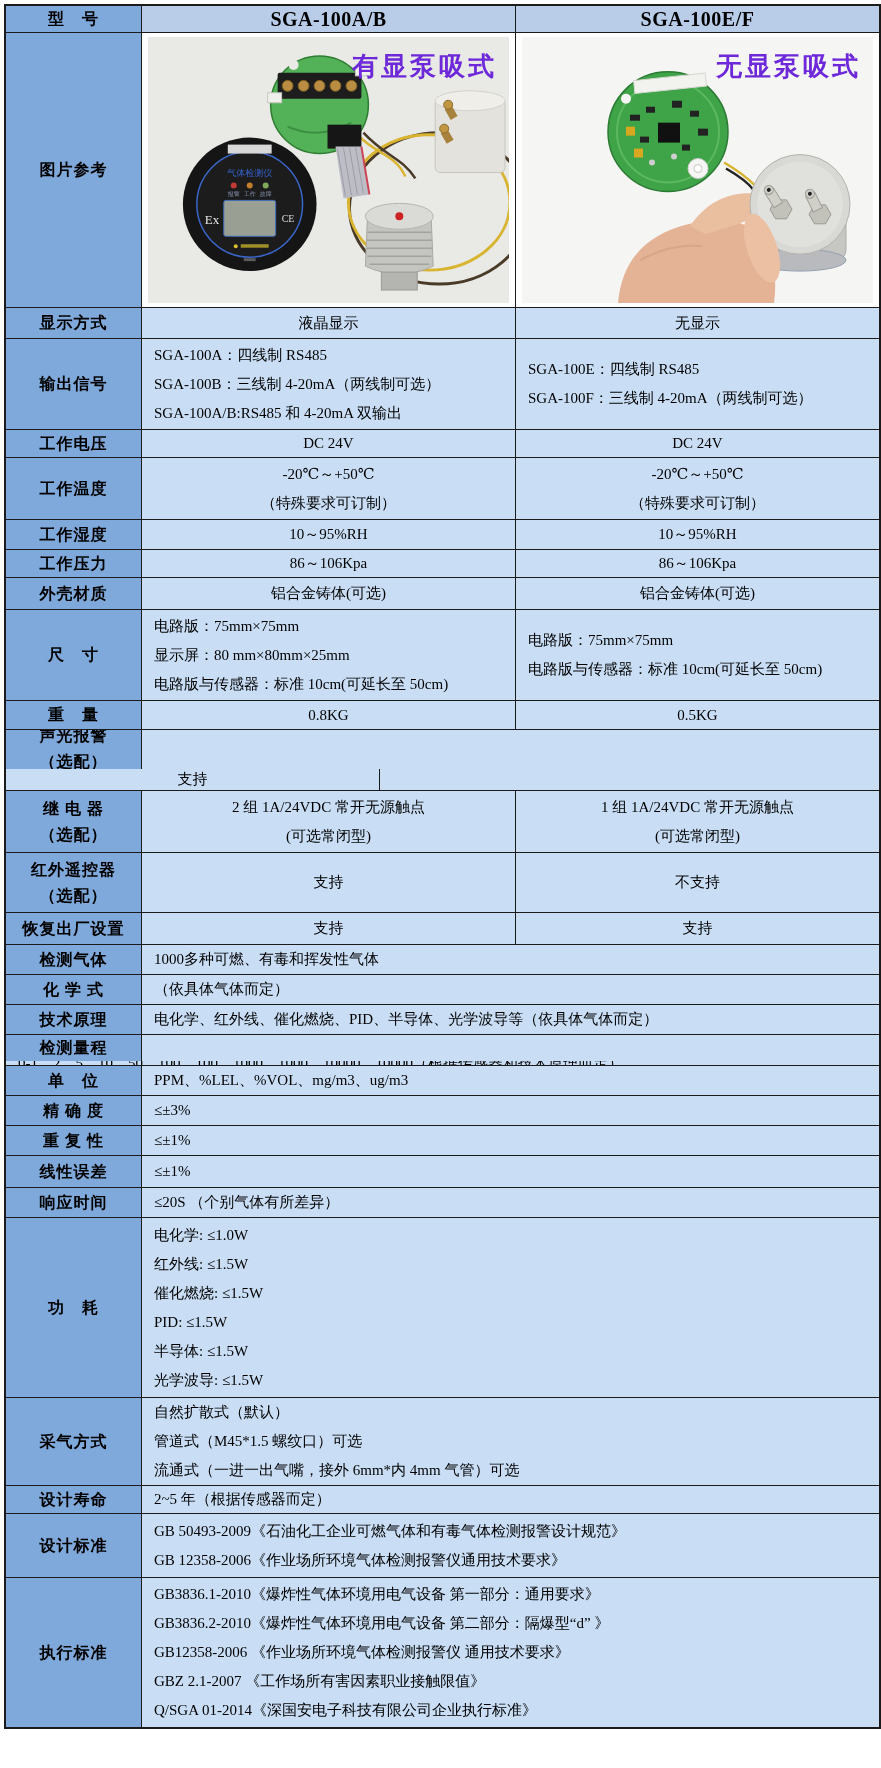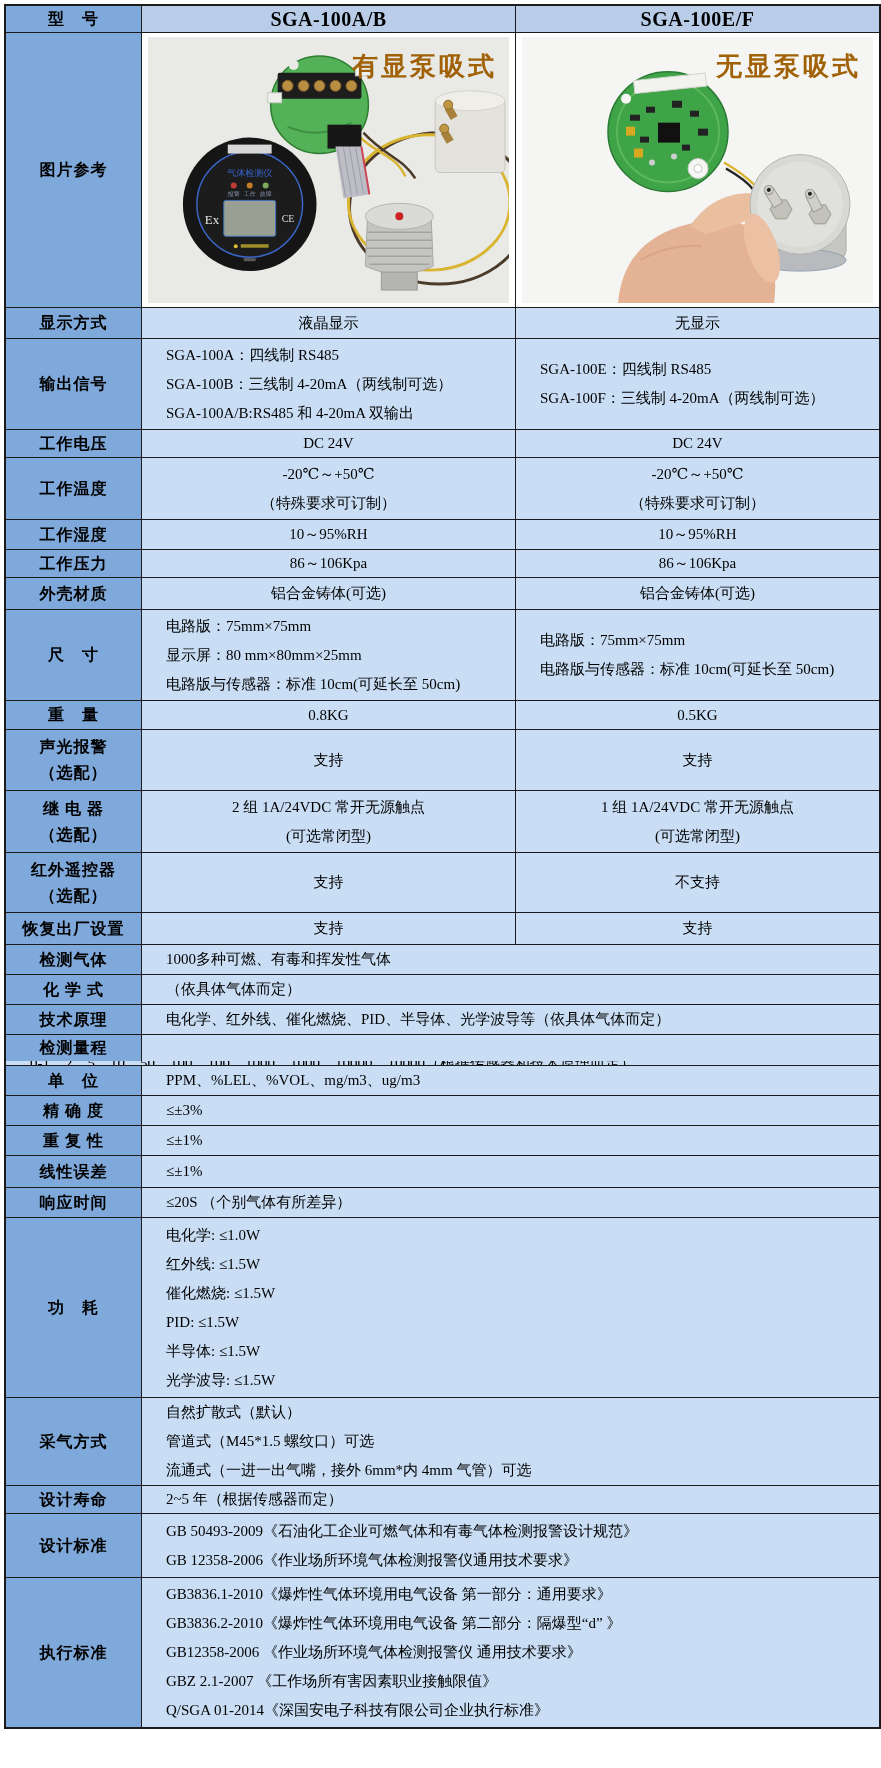--- a/index.html
+++ b/index.html
@@ -13,41 +13,41 @@
   .cell{box-sizing:border-box;overflow:hidden;}
   .lbl{
     width:136px;min-width:136px;background:#7fa9da;border-right:1px solid #1b1b1b;
     display:flex;flex-direction:column;align-items:center;justify-content:center;
     font-weight:bold;font-size:16px;letter-spacing:1px;text-align:center;line-height:26px;
   }
   .v2{width:374px;min-width:374px;border-right:1px solid #1b1b1b;}
   .v3{flex:1;}
   .val{background:#c9def5;display:flex;flex-direction:column;justify-content:center;font-size:15px;line-height:29px;}
   .c{align-items:center;text-align:center;}
-  .l{align-items:flex-start;text-align:left;padding-left:24px;padding-right:6px;font-family:Liberation Serif, serif;}
+  .l{align-items:flex-start;text-align:left;padding-left:12px;padding-right:6px;font-family:Liberation Serif, serif;}
   .hdr{background:#b9cde9;display:flex;align-items:center;justify-content:center;font-weight:bold;font-size:20px;letter-spacing:.5px;}
   .photo{background:#ffffff;position:relative;padding:4px 6px;}
   .photo svg{display:block;width:100%;height:100%;}
   .wm{
-    position:absolute;top:16px;right:18px;color:#a16207;font-size:26px;font-weight:bold;
+    position:absolute;top:16px;right:18px;color:#6d28d9;font-size:26px;font-weight:bold;
     letter-spacing:3px;pointer-events:none;
   }
   
   .h-header{height:26px;}
   .h-photo{height:275px;}
   .h-display{height:31px;}
   .h-output{height:91px;}
   .h-voltage{height:28px;}
   .h-temp{height:62px;}
   .h-humidity{height:30px;}
   .h-pressure{height:28px;}
   .h-shell{height:32px;}
   .h-size{height:91px;}
   .h-weight{height:29px;}
-  .h-alarm{height:61px;}
+  .h-alarm{height:61px;flex-direction:column;}
   .h-relay{height:62px;}
   .h-remote{height:60px;}
   .h-reset{height:32px;}
   .h-std1{height:30px;}
   .h-range{height:31px;flex-direction:column;}
   .h-linear{height:32px;}
   .h-power{height:180px;}
   .h-sampling{height:88px;}
   .h-life{height:28px;}
   .h-design{height:64px;}

